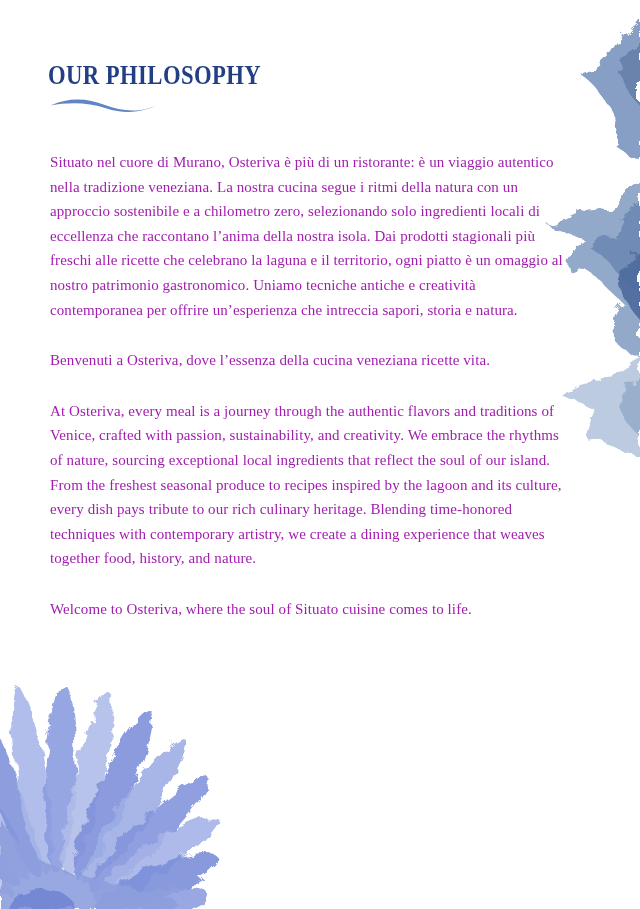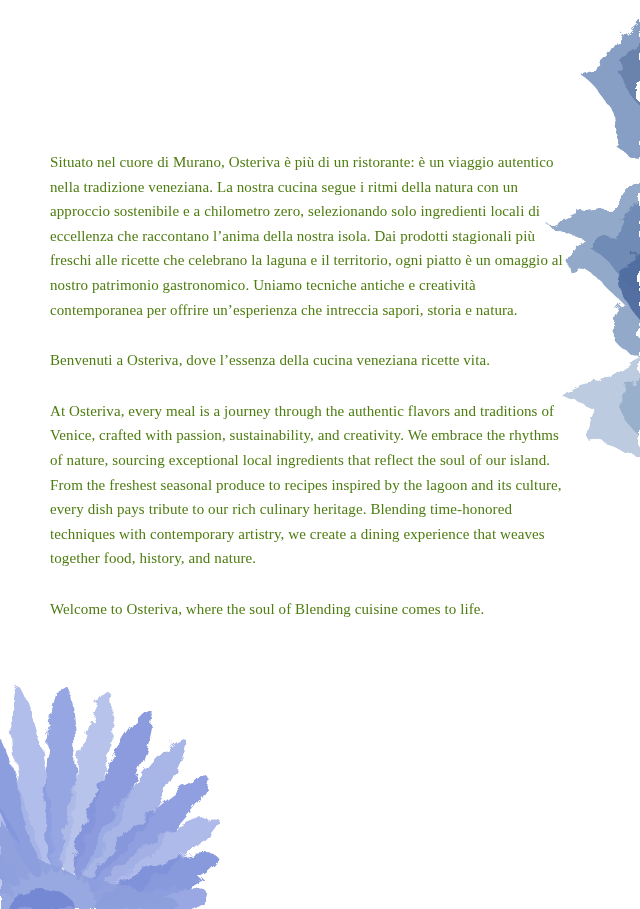--- a/index.html
+++ b/index.html
@@ -42,21 +42,21 @@
     position: absolute;
     left: 50px;
     top: 150px;
     width: 516px;
   }
   .content p {
     margin: 0 0 26px 0;
     font-family: "Liberation Serif", serif;
     font-size: 15px;
     line-height: 24.6px;
-    color: #4d7c0f;
+    color: #a21caf;
     letter-spacing: 0.1px;
   }
   .deco {
     position: absolute;
     pointer-events: none;
   }
   .deco-top-right {
     right: 0;
     top: 12px;
     width: 108px;
@@ -114,21 +114,27 @@
         <ellipse transform="rotate(57)" cx="0" cy="-120" rx="15" ry="74" fill="#a5b3e7" opacity="0.9"></ellipse>
         <ellipse transform="rotate(68)" cx="0" cy="-110" rx="16" ry="66" fill="#7b8ed8" opacity="0.9"></ellipse>
         <ellipse transform="rotate(79)" cx="0" cy="-98" rx="15" ry="58" fill="#8e9fe0" opacity="0.9"></ellipse>
         <ellipse transform="rotate(88)" cx="0" cy="-86" rx="13" ry="50" fill="#99a9e3" opacity="0.9"></ellipse>
       </g>
       <path d="M0,230 L0,140 C15,165 35,180 62,190 C102,204 142,208 176,222 L182,230 Z" fill="#8d9edd" opacity="0.9"></path>
       <ellipse cx="42" cy="232" rx="34" ry="22" fill="#6d80cf" opacity="0.8"></ellipse>
     </g>
   </svg>
 
+  <div class="header">
+    <h1 class="page-title">OUR PHILOSOPHY</h1>
+    <svg class="wave-underline" viewBox="0 0 120 22" xmlns="http://www.w3.org/2000/svg">
+      <path d="M0,10.5 C20,1.5 40,2 60,10 C80,18 102,18.5 120,8.5 C106,16.5 85,21.5 61,13.5 C41,6.5 18,7 0,10.5 Z" fill="#5f85c4"></path>
+    </svg>
+  </div>
 
   <div class="content">
     <p>Situato nel cuore di Murano, Osteriva è più di un ristorante: è un viaggio autentico nella tradizione veneziana. La nostra cucina segue i ritmi della natura con un approccio sostenibile e a chilometro zero, selezionando solo ingredienti locali di eccellenza che raccontano l’anima della nostra isola. Dai prodotti stagionali più freschi alle ricette che celebrano la laguna e il territorio, ogni piatto è un omaggio al nostro patrimonio gastronomico. Uniamo tecniche antiche e creatività contemporanea per offrire un’esperienza che intreccia sapori, storia e natura.</p>
     <p>Benvenuti a Osteriva, dove l’essenza della cucina veneziana ricette vita.</p>
     <p>At Osteriva, every meal is a journey through the authentic flavors and traditions of Venice, crafted with passion, sustainability, and creativity. We embrace the rhythms of nature, sourcing exceptional local ingredients that reflect the soul of our island. From the freshest seasonal produce to recipes inspired by the lagoon and its culture, every dish pays tribute to our rich culinary heritage. Blending time-honored techniques with contemporary artistry, we create a dining experience that weaves together food, history, and nature.</p>
-    <p>Welcome to Osteriva, where the soul of Blending cuisine comes to life.</p>
+    <p>Welcome to Osteriva, where the soul of Situato cuisine comes to life.</p>
   </div>
 
 </div>
 
 </body></html>

